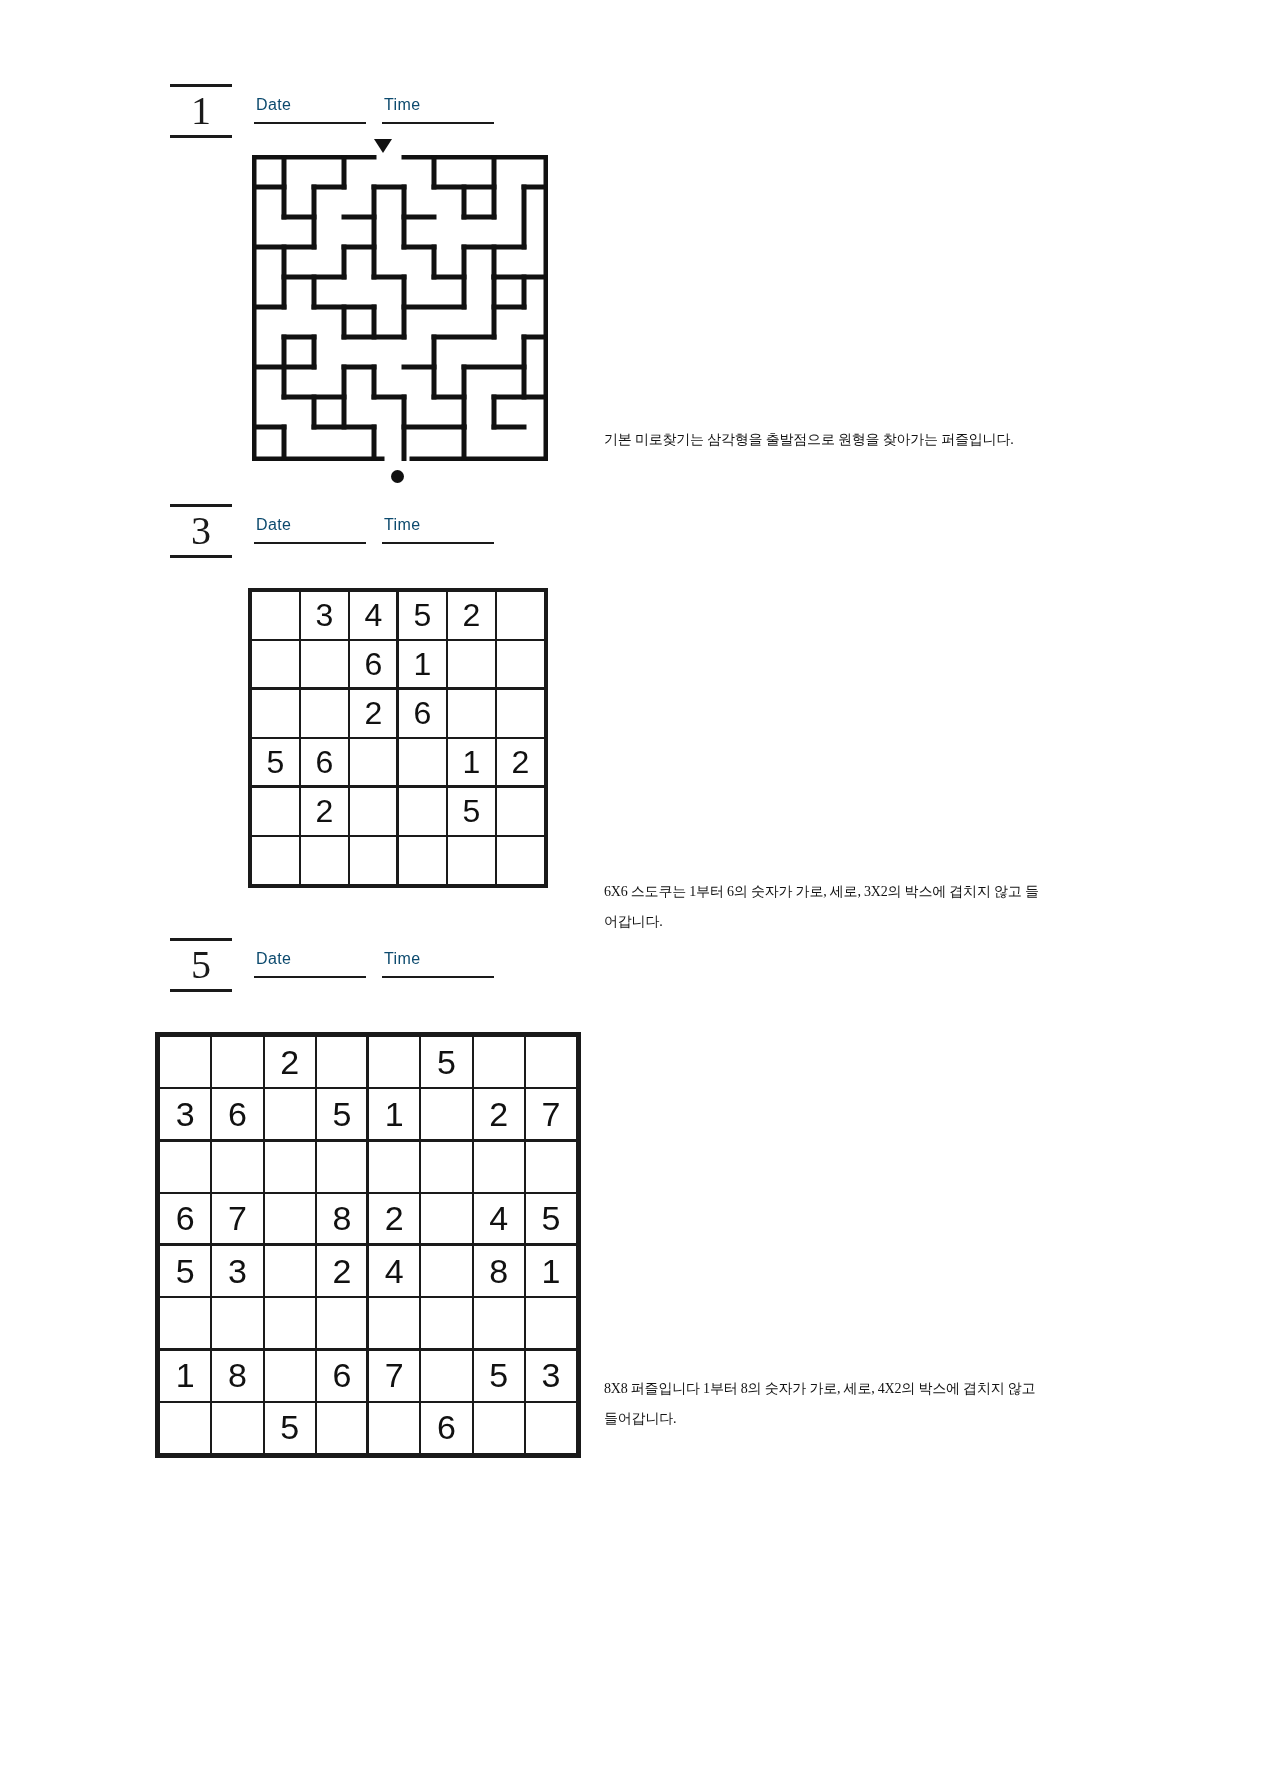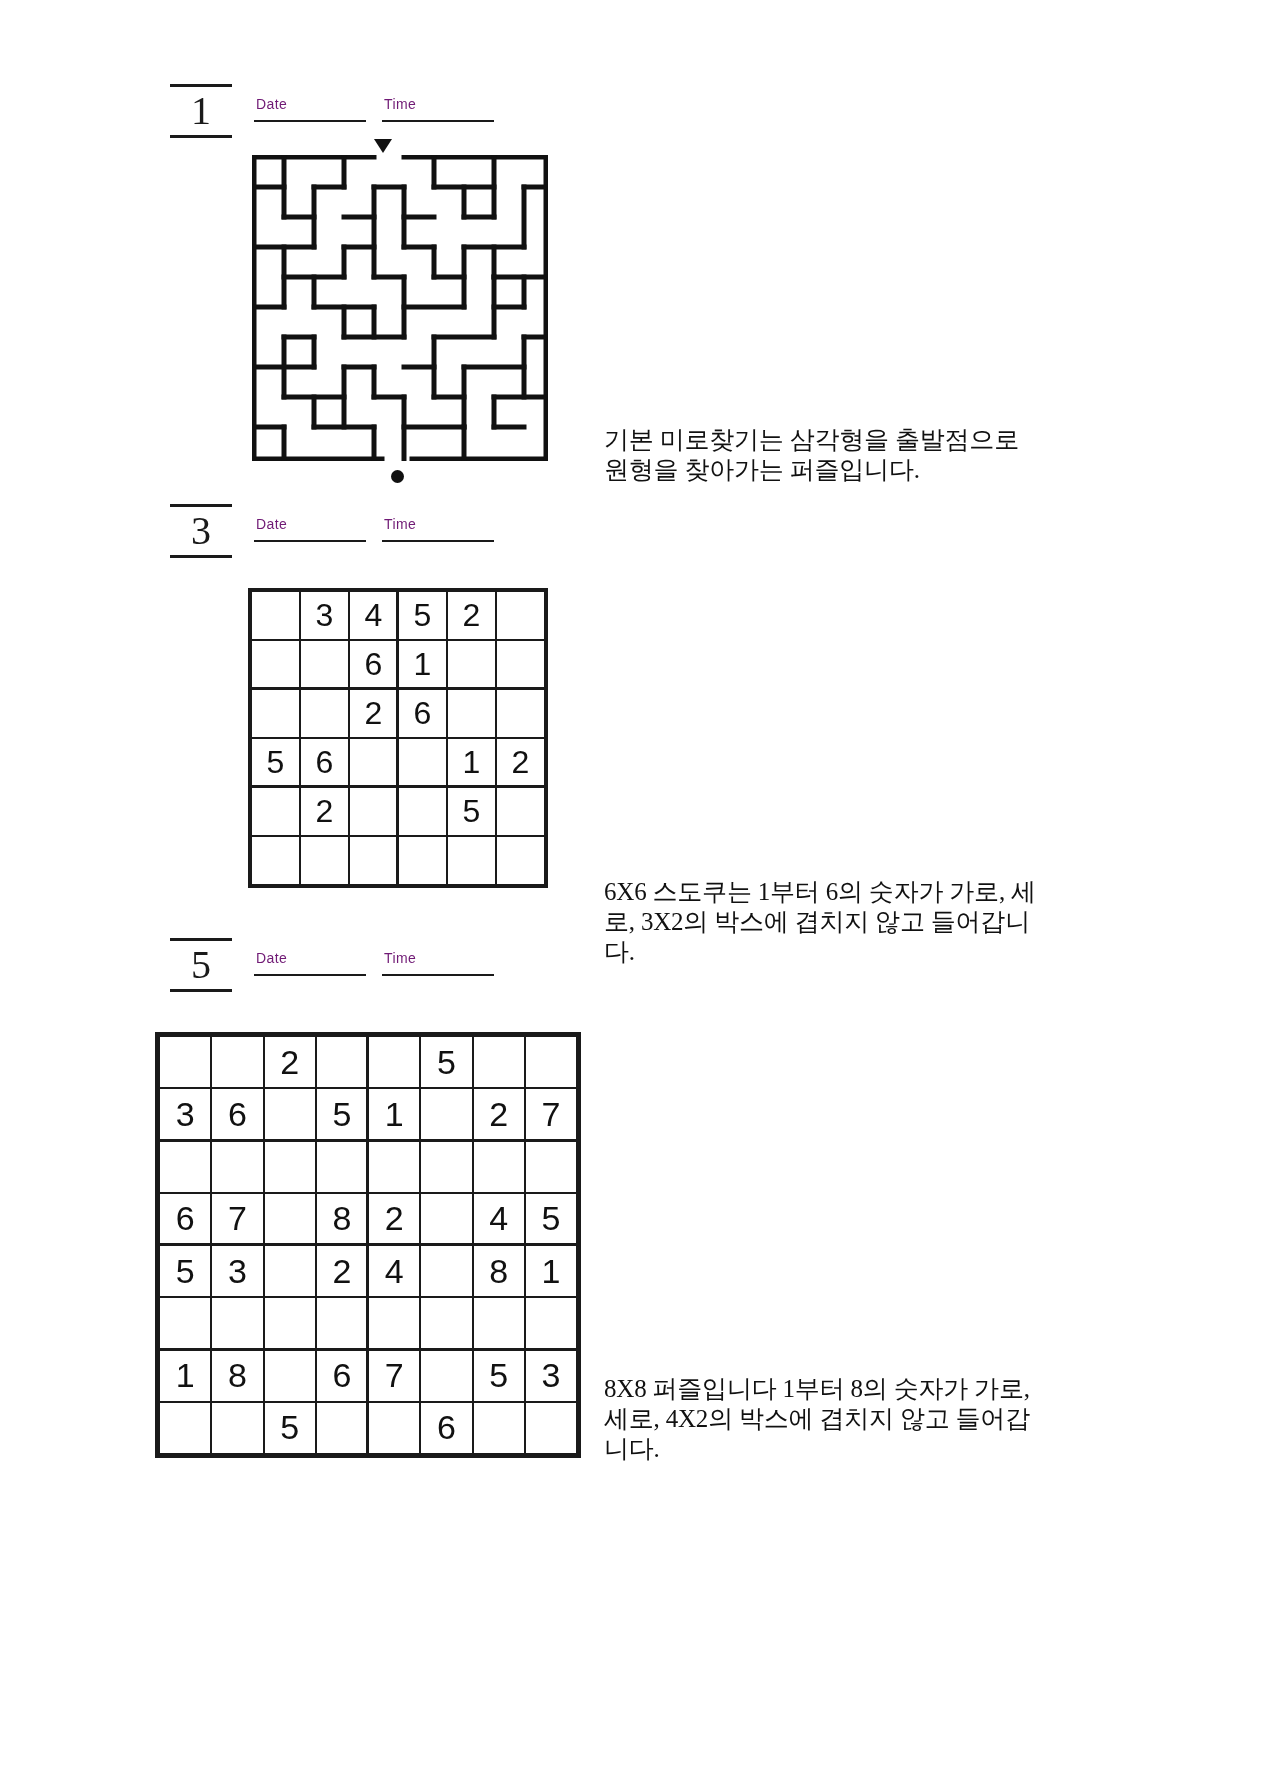--- a/index.html
+++ b/index.html
@@ -48,23 +48,23 @@
   .fields {
     display: flex;
     margin-left: 22px;
     padding-top: 12px;
   }
   .field {
     position: relative;
     margin-right: 16px;
   }
   .field .lbl {
-    font-size: 14px;
+    font-size: 16px;
     letter-spacing: 0.4px;
-    color: #701a75;
+    color: #0c4a6e;
     display: block;
     margin-bottom: 8px;
     padding-left: 2px;
   }
   .field .line {
     height: 1.5px;
     background: #1a1a1a;
     width: 112px;
   }
 
@@ -144,21 +144,21 @@
   #sudoku8 .cell { font-size: 34px; }
   #sudoku8 .cell.tb { box-shadow: 0 -3px 0 0 #1a1a1a; }
   #sudoku8 .cell.lb { box-shadow: -3px 0 0 0 #1a1a1a; }
   #sudoku8 .cell.tb.lb { box-shadow: 0 -3px 0 0 #1a1a1a, -3px 0 0 0 #1a1a1a; }
 
   
   .caption {
     position: absolute;
     width: 440px;
     font-family: "Liberation Serif", serif;
-    font-size: 25px;
+    font-size: 14px;
     line-height: 30px;
     color: #111;
     letter-spacing: -0.2px;
   }
 </style>
 </head>
 <body>
 
 <div class="puzzle-header" style="left:170px; top:84px;">
   <div class="pnum-wrap">

